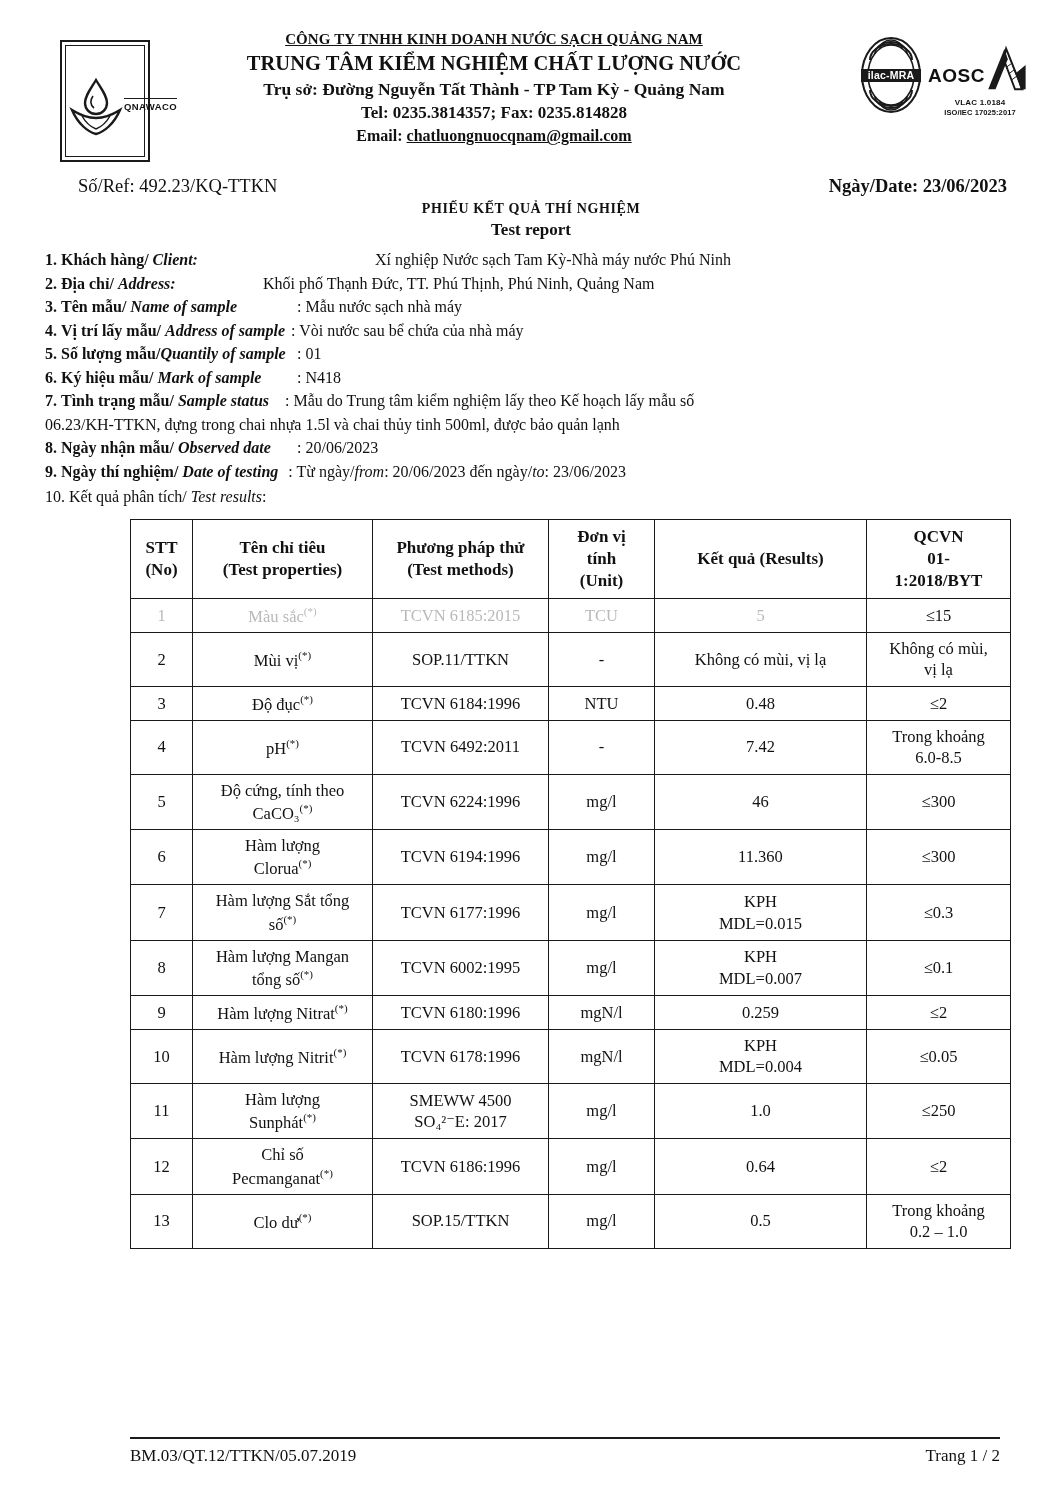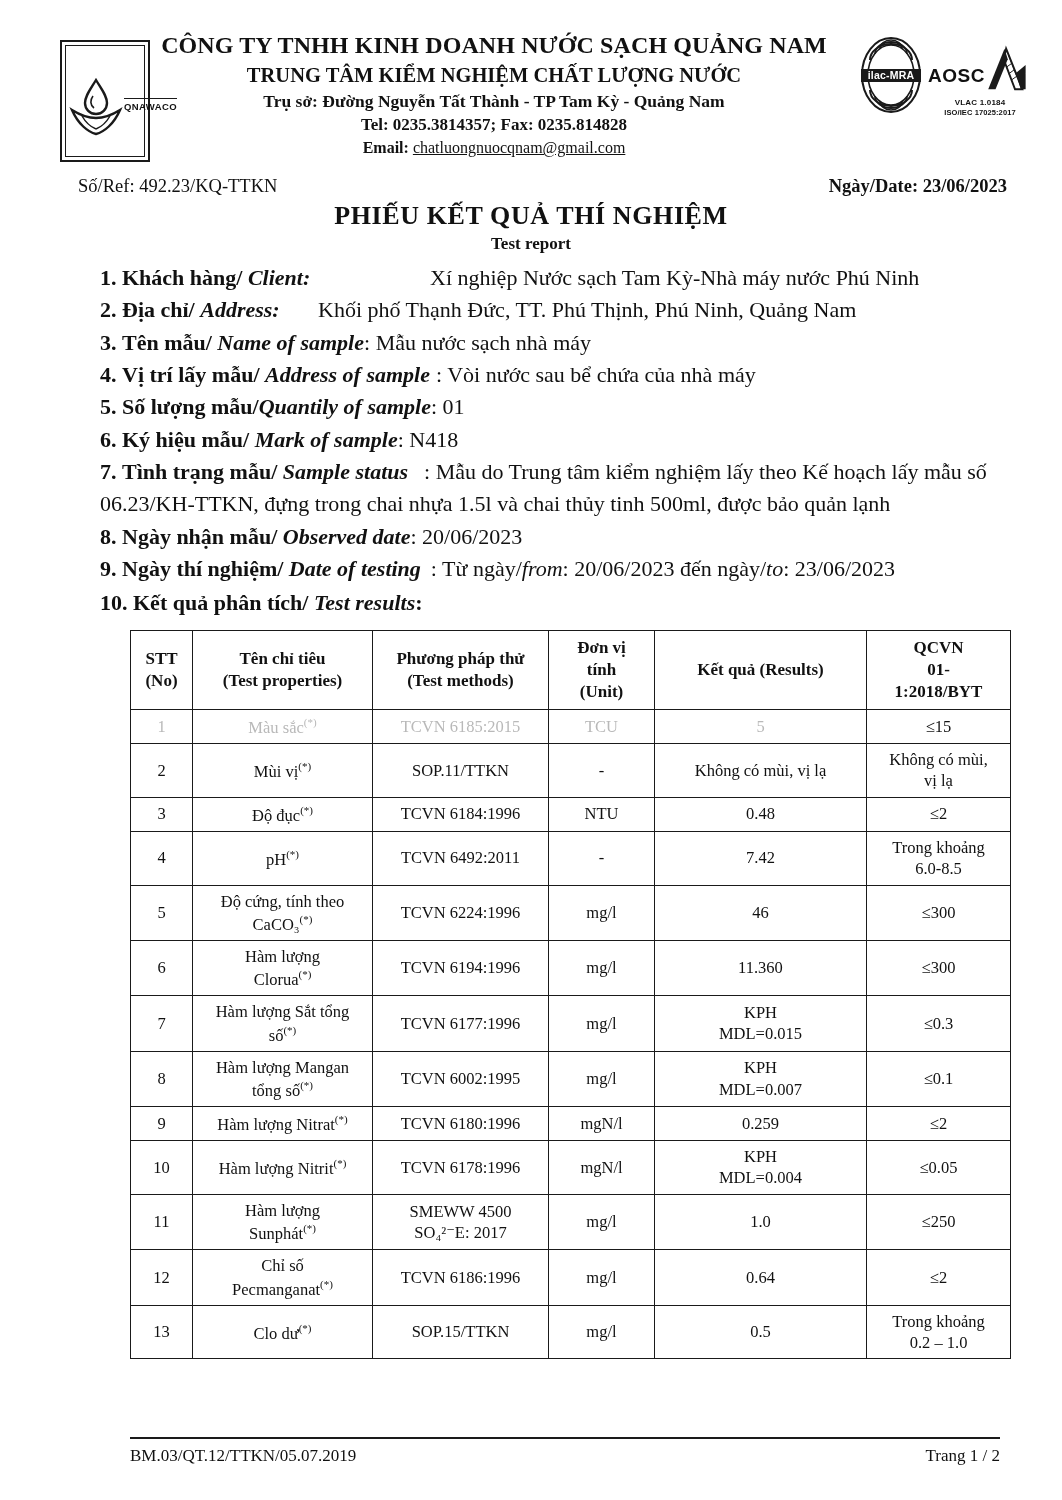--- a/index.html
+++ b/index.html
@@ -74,25 +74,26 @@
     padding-top: 2px;
     padding-bottom: 1px;
   }
 
   .head-center {
     flex: 1;
     text-align: center;
     padding: 0 4px;
   }
   .h-line1 {
-    font-size: 24px;
+    font-size: 15px;
     font-weight: bold;
     letter-spacing: 0.1px;
     white-space: nowrap;
     line-height: 1.32;
+    text-decoration: underline;
   }
   .h-line2 {
     font-size: 20.5px;
     font-weight: bold;
     white-space: nowrap;
     line-height: 1.32;
   }
   .h-line3 {
     font-size: 17.5px;
     font-weight: bold;
@@ -103,21 +104,21 @@
     font-size: 17px;
     font-weight: bold;
     line-height: 1.42;
   }
   .h-line5 {
     font-size: 16px;
     font-weight: bold;
     line-height: 1.42;
   }
   .h-line5 .mail {
-    font-weight: normal;
+    font-weight: bold;
     text-decoration: underline;
   }
 
   .head-right {
     flex: 0 0 200px;
     display: flex;
     align-items: flex-start;
     justify-content: flex-end;
     gap: 6px;
     margin-top: 6px;
@@ -153,36 +154,36 @@
     align-items: baseline;
     padding: 14px 55px 0 78px;
     font-size: 18.5px;
   }
   .ref-left { font-weight: normal; }
   .ref-right { font-weight: bold; }
 
   
   .title-main {
     text-align: center;
-    font-size: 26px;
+    font-size: 14px;
     font-weight: bold;
     letter-spacing: 0.6px;
     margin-top: 4px;
   }
   .title-sub {
     text-align: center;
     font-size: 17px;
     font-weight: bold;
     margin-top: 3px;
   }
 
   
   .info {
-    padding: 8px 40px 0 100px;
-    font-size: 22px;
+    padding: 8px 40px 0 45px;
+    font-size: 16px;
     line-height: 1.47;
   }
   .info-row {
     display: flex;
     align-items: baseline;
     white-space: nowrap;
   }
   .lbl {
     font-weight: bold;
   }
@@ -199,21 +200,21 @@
   .row-mark .lbl { flex: 0 0 252px; }
   .row-pos .lbl { padding-right: 6px; }
   .row-status .lbl { padding-right: 16px; }
   .row-obs .lbl { flex: 0 0 252px; }
   .row-test .lbl { padding-right: 10px; }
   .status-cont {
     white-space: normal;
     padding-left: 0;
   }
   .results-lbl {
-    font-weight: bold;
+    font-weight: normal;
     padding-top: 2px;
   }
   .results-lbl i { font-style: italic; }
 
   
   .table-wrap {
     padding: 10px 52px 0 130px;
   }
   table.results {
     border-collapse: collapse;

